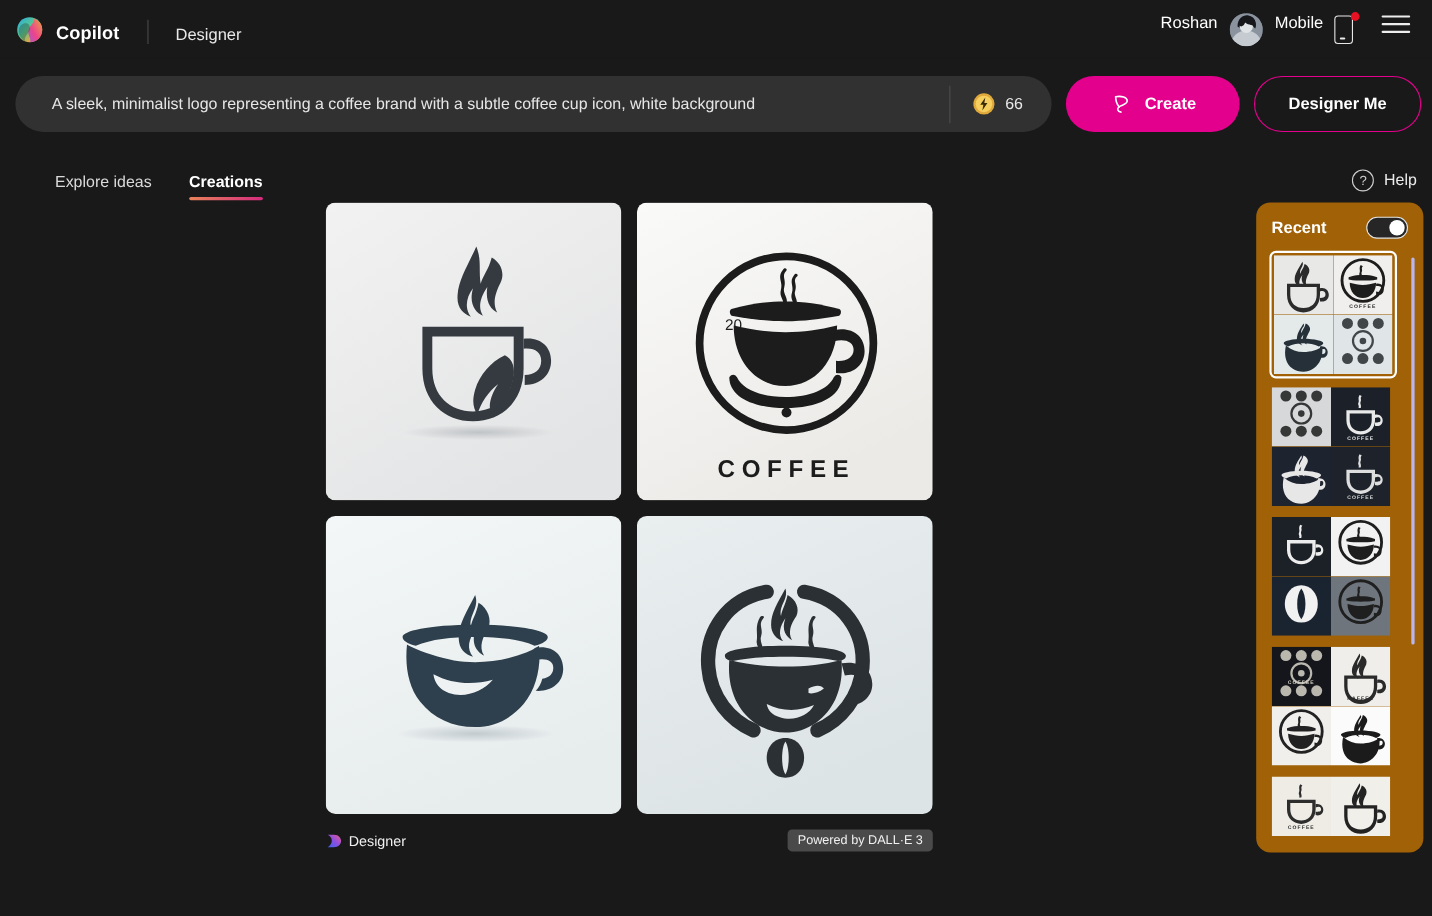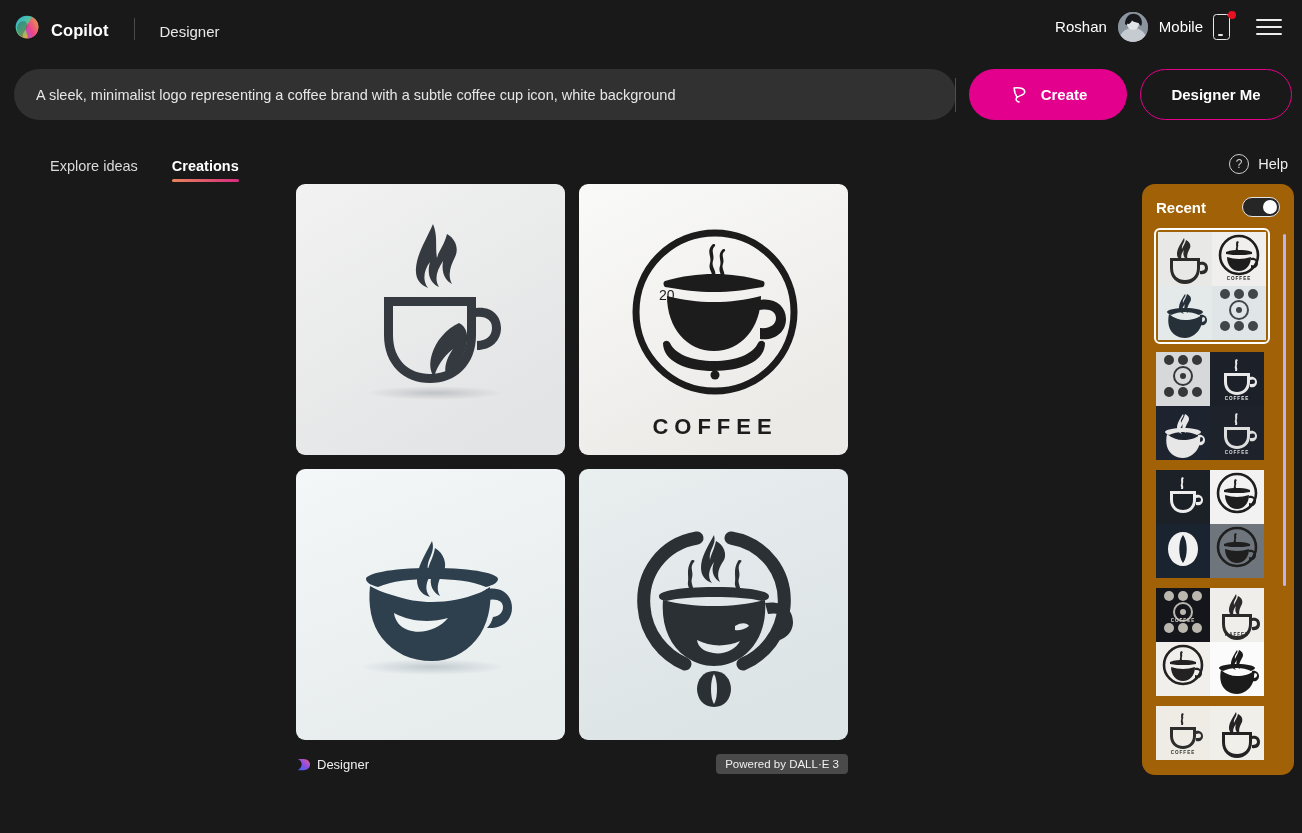--- a/index.html
+++ b/index.html
@@ -22,21 +22,21 @@
   .copilot-mark { width: 26px; height: 26px; display: block; }
   .brand-name {
     font-size: 16.5px; font-weight: bold; color: #ffffff; letter-spacing: .1px;
   }
   .brand-sep {
     width: 1px; height: 22px; background: #4a4a4a; margin: 0 14px;
   }
   .brand-sub { font-size: 15px; color: #e8e8e8; font-weight: 400; }
 
   .header-spacer { flex: 1; }
-  .header-right { display: flex; align-items: center; gap: 0; }
+  .header-right { display: flex; gap: 0; }
   .user-name { font-size: 15px; color: #ffffff; margin-right: 11px; }
   .avatar {
     width: 30px; height: 30px; border-radius: 50%;
     overflow: hidden; flex: 0 0 auto;
     background: #6b7480;
     margin-right: 11px;
     position: relative;
   }
   .mobile-label { font-size: 15px; color: #ffffff; margin-right: 9px; }
   .phone-wrap { position: relative; width: 22px; height: 30px; margin-right: 22px;}
@@ -60,21 +60,21 @@
     padding: 0 10px 0 14px; margin-top: 16px;
   }
   .prompt-field {
     flex: 1 1 auto; height: 51px; min-width: 0;
     background: #313131; border-radius: 26px;
     display: flex; align-items: center;
     position: relative;
   }
   .prompt-text {
     flex: 1; padding: 0 22px; font-size: 14.5px; color: #e6e6e6;
-    white-space: nowrap; overflow: hidden; text-overflow: ellipsis;
+    white-space: nowrap; overflow: hidden; text-overflow: ellipsis; margin-left: 11px;
   }
   .prompt-divider { width: 1px; height: 34px; background: #4e4e4e; }
   .token-chip {
     display: flex; align-items: center; gap: 9px;
     padding: 0 26px 0 20px; height: 100%;
   }
   .coin { width: 21px; height: 21px; display: block; }
   .token-count { font-size: 14.5px; color: #e9e9e9; }
 
   .btn-create {
@@ -242,20 +242,30 @@
         <span></span>
         <span></span>
     </span>
   </div>
 </div>
 
 <div class="promptbar">
   <div class="prompt-field">
     <div class="prompt-text" title="Describe the image you'd like to create">A sleek, minimalist logo representing a coffee brand with a subtle coffee cup icon, white background</div>
     <div class="prompt-divider"></div>
+    <div class="token-chip">
+      <span>
+        <svg class="coin" viewBox="0 0 24 24">
+          <circle cx="12" cy="12" r="11" fill="#e0a93b"></circle>
+          <circle cx="12" cy="12" r="8.6" fill="#f6cf5f"></circle>
+          <path d="M13.4 5.2 L8.2 12.9 L11.4 12.9 L10.3 18.8 L15.6 11 L12.4 11 Z" fill="#3a2c08"></path>
+        </svg>
+      </span>
+      <span class="token-count">66</span>
+    </div>
   </div>
 
   <button class="btn-create">
     <span>
       <svg class="wand-icon" viewBox="0 0 24 24" fill="none" stroke="#ffffff" stroke-width="1.7" stroke-linecap="round" stroke-linejoin="round">
         <path d="M6 4.5 C12 3.5 18 5 18 9 C18 12.5 12 13 9.5 15 C7 17 8 20 11.5 20.5"></path>
         <path d="M6 4.5 C6 9 7.5 12.5 9.5 15"></path>
       </svg>
     </span>
     <span>Create</span>

